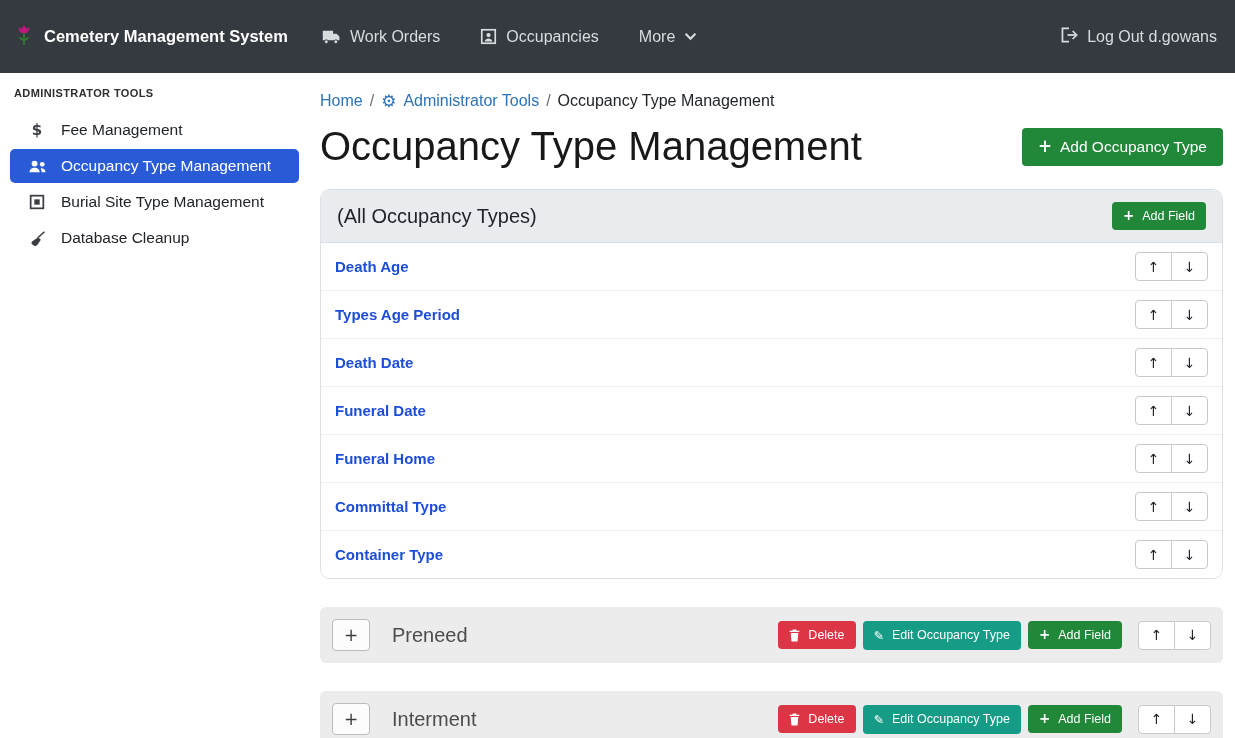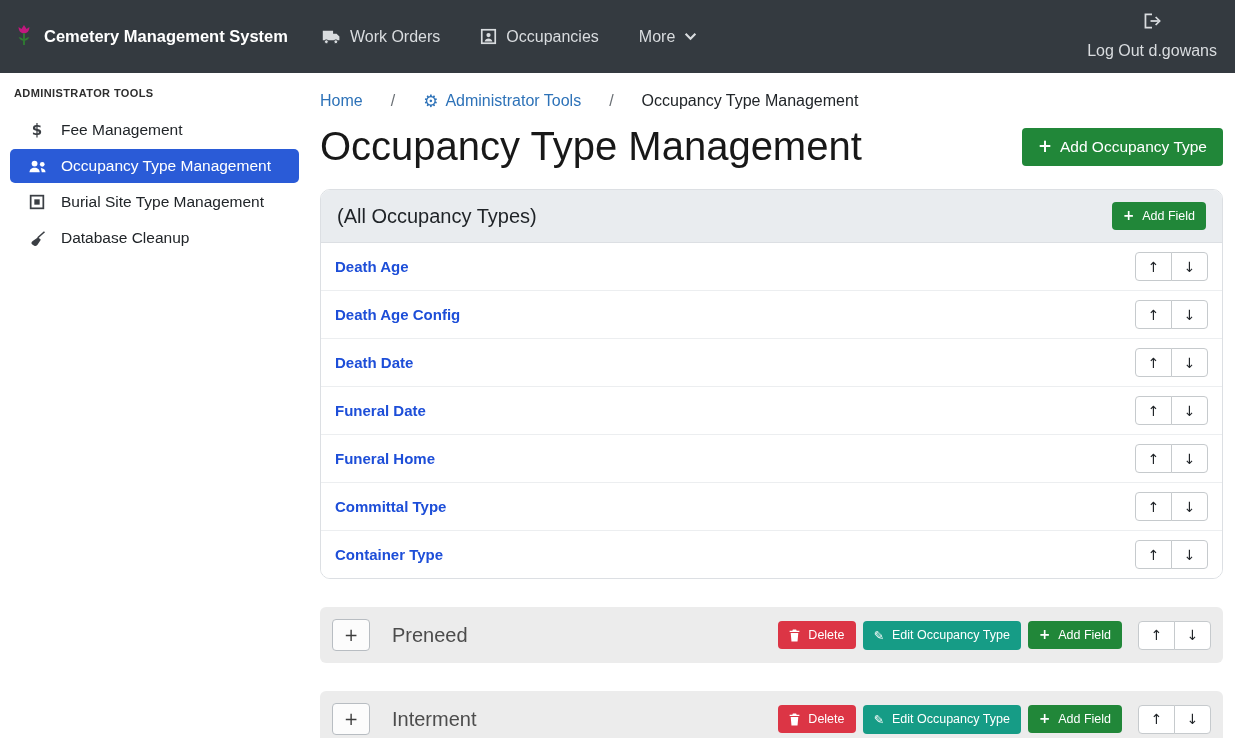--- a/index.html
+++ b/index.html
@@ -16,39 +16,39 @@
     height:73px; background:#343a40; display:flex; align-items:center;
     padding:0 18px 0 14px;
   }
   .brand { display:flex; align-items:center; gap:10px; color:#fff;
     font-weight:700; font-size:16.5px; margin-right:34px; cursor:pointer; }
   .navlinks { display:flex; align-items:center; gap:40px; }
   .navlink { display:flex; align-items:center; gap:9px; color:#d9dcdf;
     font-size:16px; cursor:pointer; text-decoration:none; }
   .navlink .nicon { display:flex; align-items:center; color:#d9dcdf; }
   .logout { margin-left:auto; display:flex; align-items:center; gap:9px;
-    color:#d9dcdf; font-size:16px; cursor:pointer; text-decoration:none;flex-direction:column; }
+    color:#d9dcdf; font-size:16px; cursor:pointer; text-decoration:none; }
 
   
   .layout { display:flex; height:609px; }
   .sidebar { width:308px; flex-shrink:0; padding-top:12px; }
   .side-heading { font-size:11px; font-weight:700; color:#2e2e2e;
     letter-spacing:.4px; padding:2px 14px 12px; }
   .side-item { display:flex; align-items:center; gap:13px;
     padding:8px 10px 8px 16px; margin:2px 9px 2px 10px; border-radius:5px;
     font-size:15.5px; color:#212529; cursor:pointer; text-decoration:none; }
   .side-item .sicon { width:22px; display:flex; justify-content:center;
     align-items:center; color:#3b3f44; font-weight:700; font-size:15px; }
   .side-item.active { background:#2a5bd7; color:#fff; }
   .side-item.active .sicon { color:#fff; }
 
   .main { flex:1; padding:18px 12px 0 12px; }
 
   
-  .breadcrumb { font-size:16px; display:flex; align-items:center; gap:28px; }
+  .breadcrumb { font-size:16px; display:flex; align-items:center; gap:7px; }
   .breadcrumb a { color:#2d72b8; text-decoration:none; display:flex;
     align-items:center; gap:7px; cursor:pointer; }
   .breadcrumb .sep { color:#6b7075; }
   .breadcrumb .current { color:#212529; }
   .gear { font-size:17px; }
 
   
   .page-head { display:flex; align-items:center; justify-content:space-between;
     margin:13px 0 20px; }
   h1.page-title { font-size:40px; font-weight:300; margin:0; color:#181818; }
@@ -235,21 +235,21 @@
           <button>
               <span class="glyph">↑</span>
             </button>
           <button>
               <span class="glyph">↓</span>
             </button>
         </div>
       </div>
 
       <div class="field-row">
-        <a class="field-link">Death Age Config</a>
+        <a class="field-link">Types Age Period</a>
         <div class="btn-group">
           <button>
               <span class="glyph">↑</span>
             </button>
           <button>
               <span class="glyph">↓</span>
             </button>
         </div>
       </div>
 

